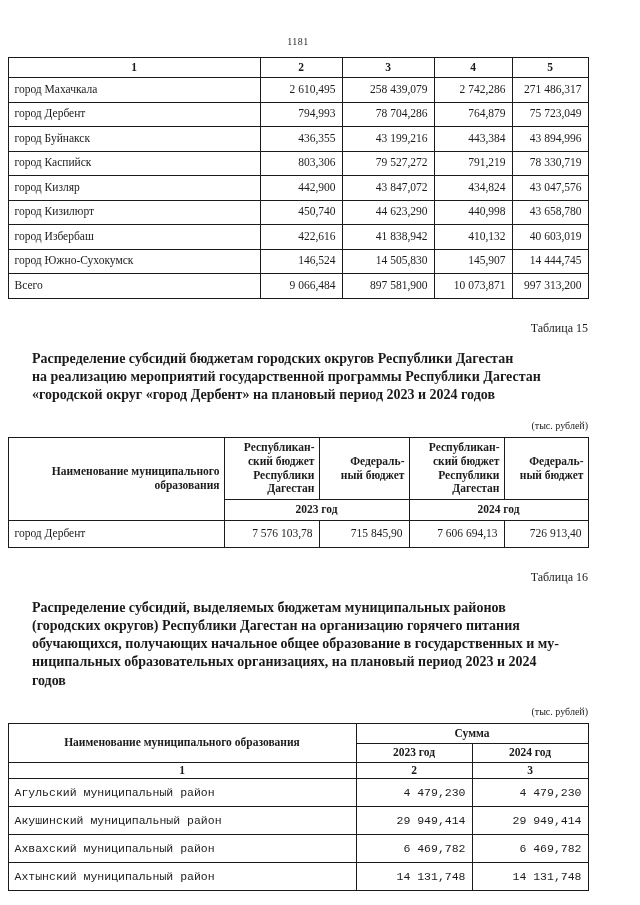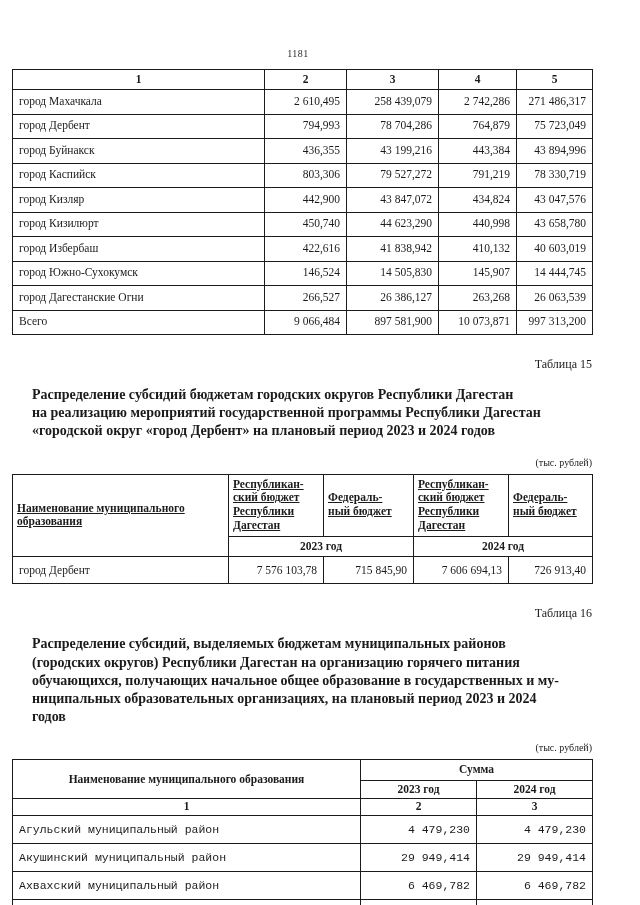--- a/index.html
+++ b/index.html
@@ -12,21 +12,21 @@
     height: 905px;
     font-family: "Liberation Serif", "DejaVu Serif", serif;
     color: #1b1b1b;
     position: relative;
     overflow: hidden;
   }
   .page {
     position: relative;
     width: 596px;
     height: 905px;
-    padding: 12px;
+    padding: 0;
     box-sizing: border-box;
   }
   .page-number {
     text-align: center;
     font-size: 10px;
     letter-spacing: 0.5px;
     padding-top: 36px;
     padding-bottom: 10px;
     color: #2a2a2a;
   }
@@ -81,25 +81,24 @@
     margin: 0 auto;
     text-align: right;
     font-size: 10px;
     padding-top: 16px;
     padding-bottom: 6px;
   }
 
   
   .t15 { font-size: 11px; }
   .t15 .hdr td {
-    text-align: left;
+    text-align: right;
     font-weight: bold;
     line-height: 1.2;
     padding: 3px 4px;
-    text-decoration: underline;
   }
   .t15 .yearrow td {
     text-align: center;
     font-weight: bold;
     padding: 3px 4px;
   }
   .t15 .datarow td { height: 22px; }
 
   
   .t16 { font-size: 11.5px; }
@@ -192,27 +191,20 @@
         <td class="num">41 838,942</td>
         <td class="num">410,132</td>
         <td class="num">40 603,019</td>
       </tr>
       <tr class="datarow">
         <td class="lft">город Южно-Сухокумск</td>
         <td class="num">146,524</td>
         <td class="num">14 505,830</td>
         <td class="num">145,907</td>
         <td class="num">14 444,745</td>
-      </tr>
-      <tr class="datarow">
-        <td class="lft">город Дагестанские Огни</td>
-        <td class="num">266,527</td>
-        <td class="num">26 386,127</td>
-        <td class="num">263,268</td>
-        <td class="num">26 063,539</td>
       </tr>
 
       <tr class="datarow bold">
         <td class="lft bold">Всего</td>
         <td class="num bold">9 066,484</td>
         <td class="num bold">897 581,900</td>
         <td class="num bold">10 073,871</td>
         <td class="num bold">997 313,200</td>
       </tr>
     </tbody>

